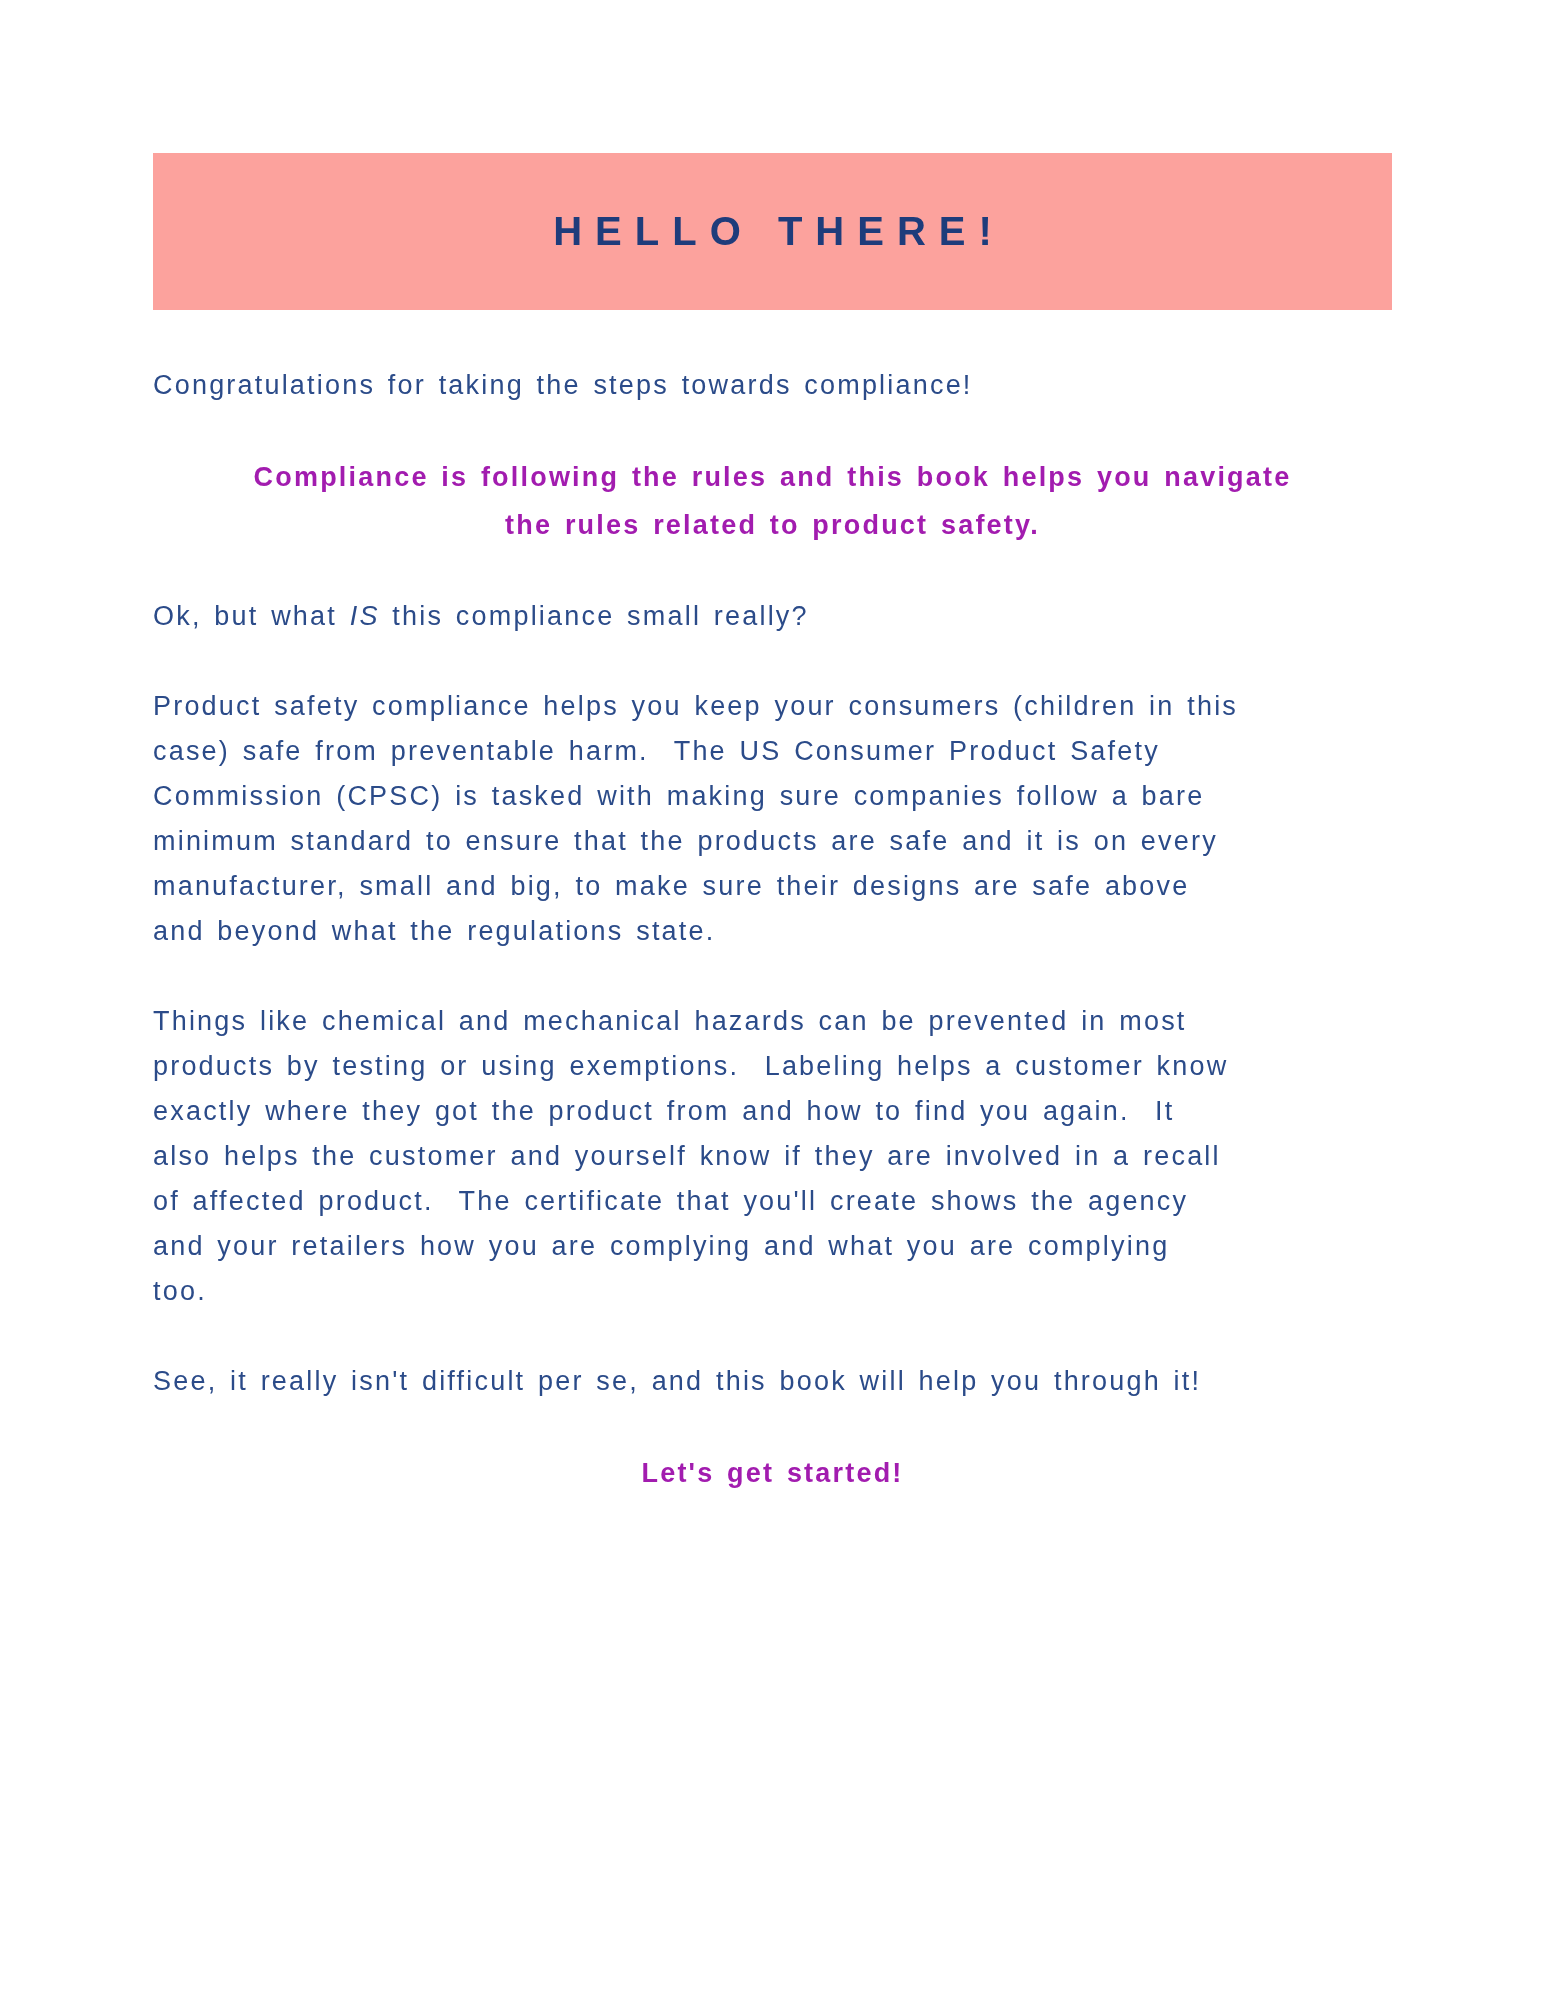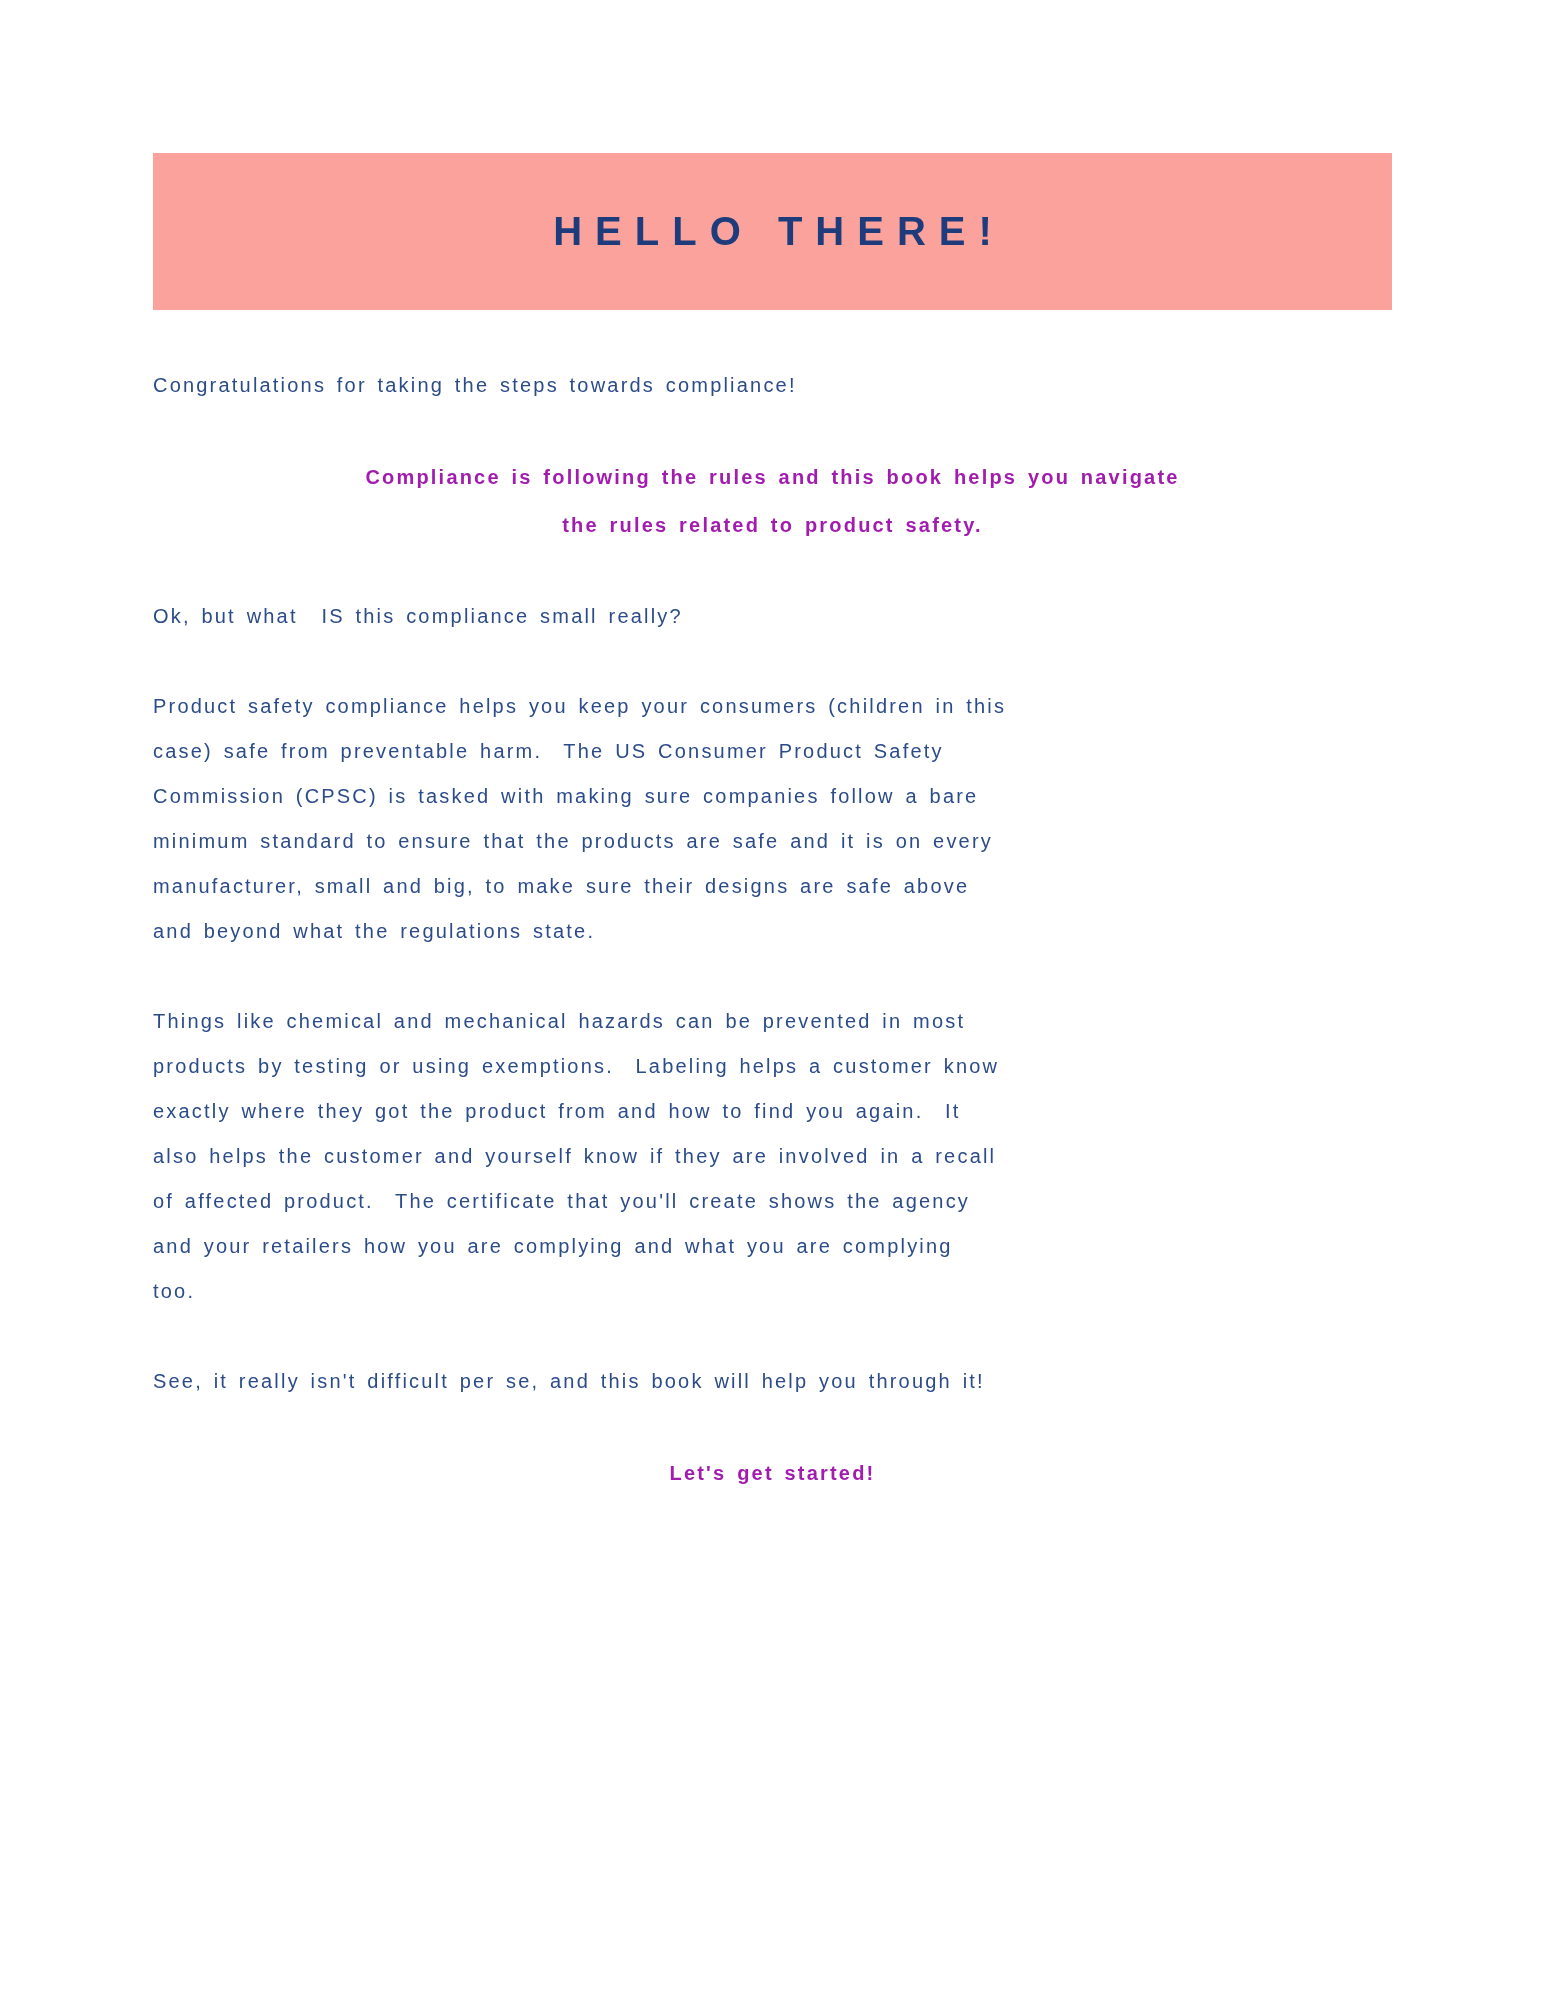--- a/index.html
+++ b/index.html
@@ -29,37 +29,37 @@
     font-size: 40px;
     font-weight: 700;
     letter-spacing: 13px;
     white-space: nowrap;
     text-indent: 13px; 
   }
   .content {
     margin: 53px 0 0 153px;
     width: 1239px;
     color: #2B4B89;
-    font-size: 20px;
+    font-size: 27px;
     line-height: 45px;
     letter-spacing: 2.2px;
     word-spacing: 3px;
   }
   .content p {
     margin: 0 0 45px 0;
     white-space: pre-wrap; 
   }
   .bold-center {
     text-align: center;
     font-weight: 700;
     color: #a21caf;
     line-height: 48px;
   }
   .italic {
-    margin-left: 13px;
+    font-style: italic;
   }
 </style>
 </head>
 <body>
 
 <div class="page">
 
   <div class="banner">
     <div class="banner-title">HELLO THERE!</div>
   </div>

